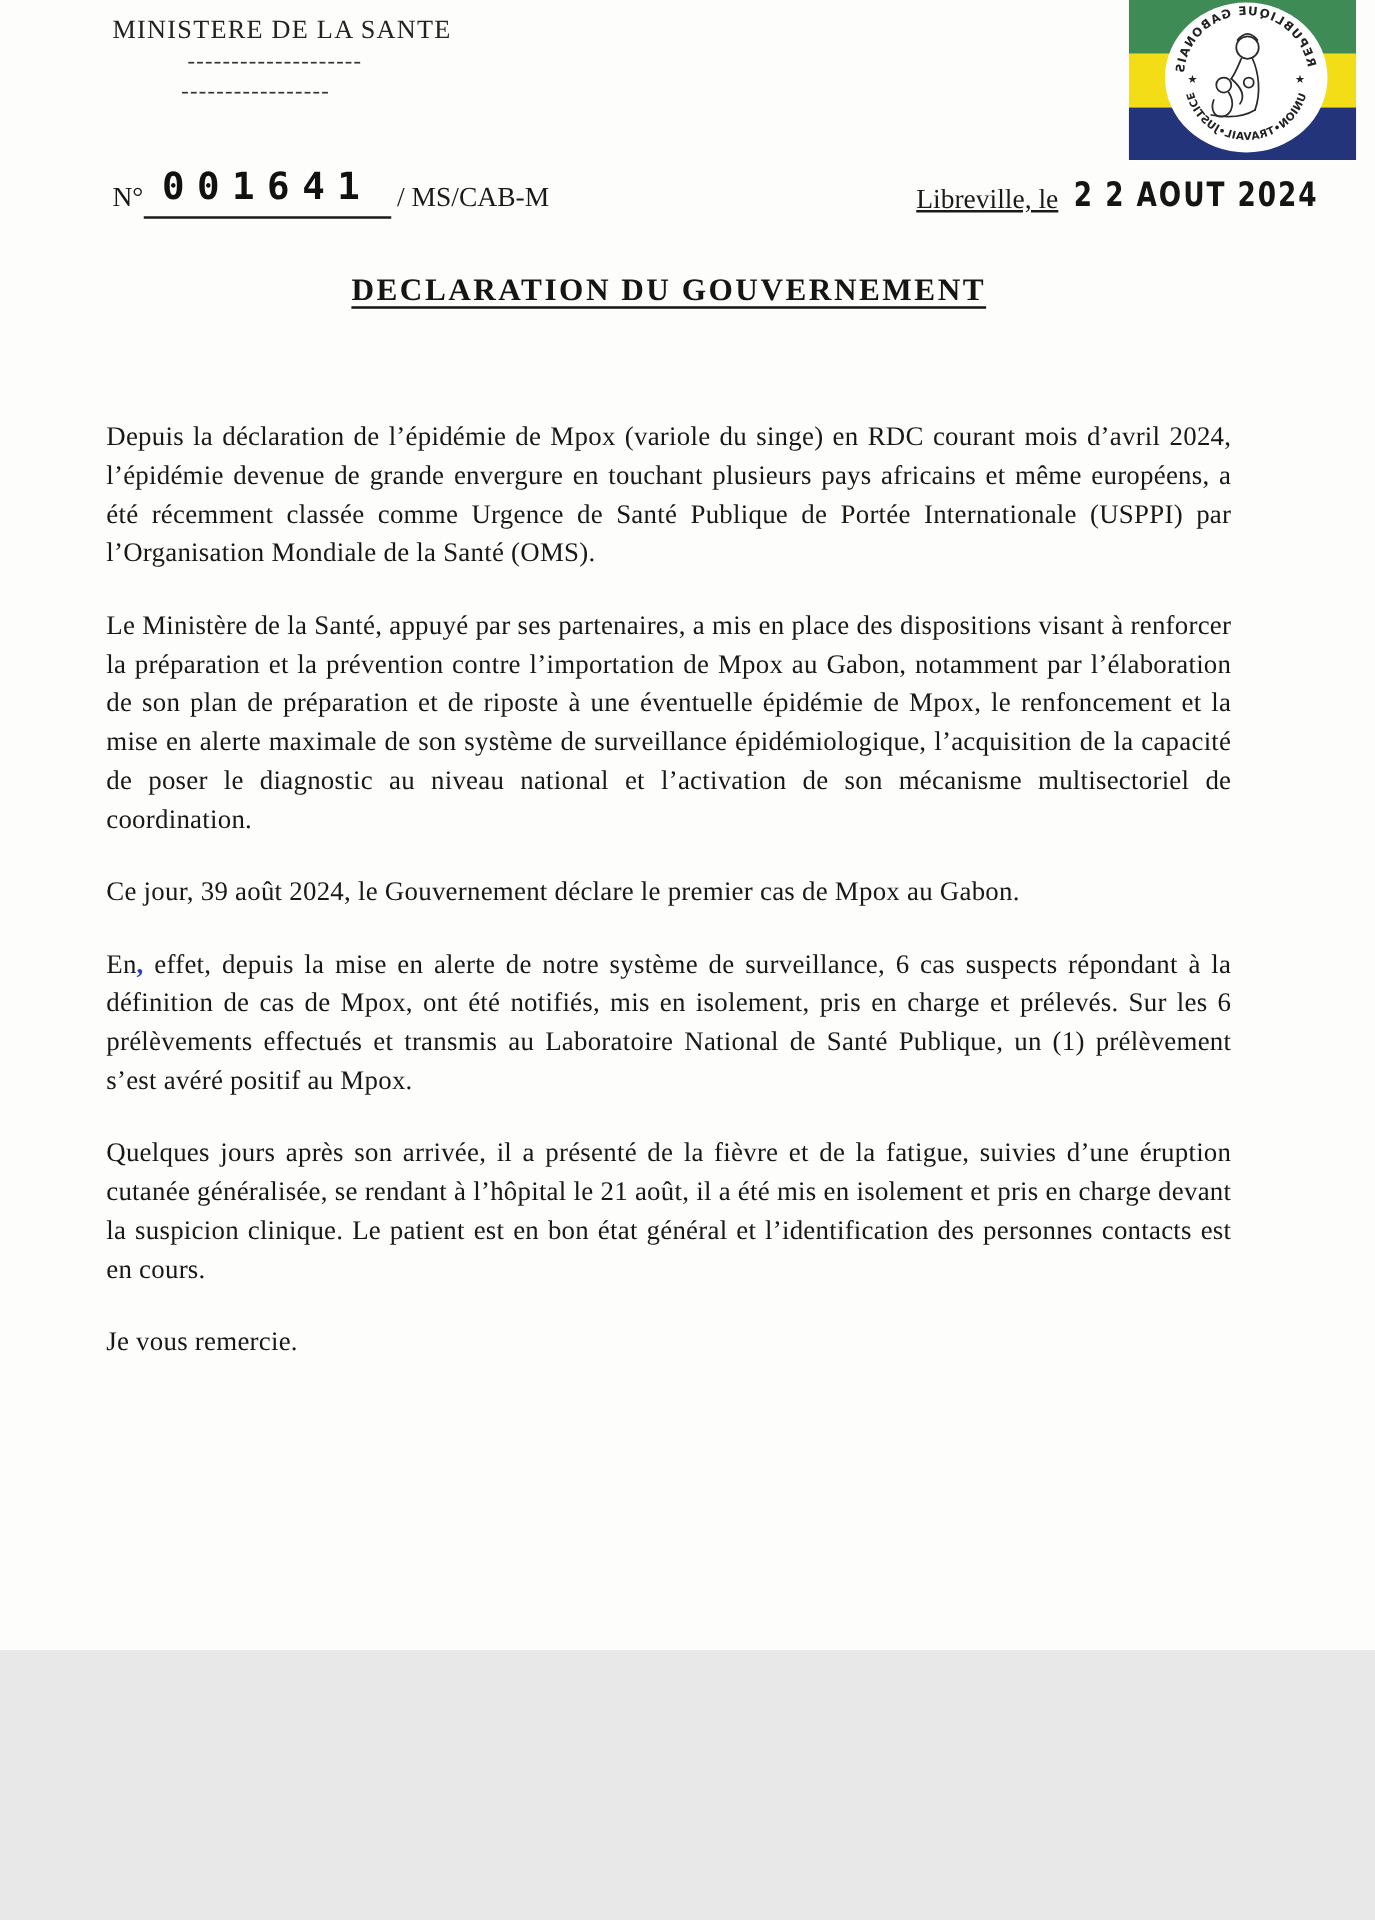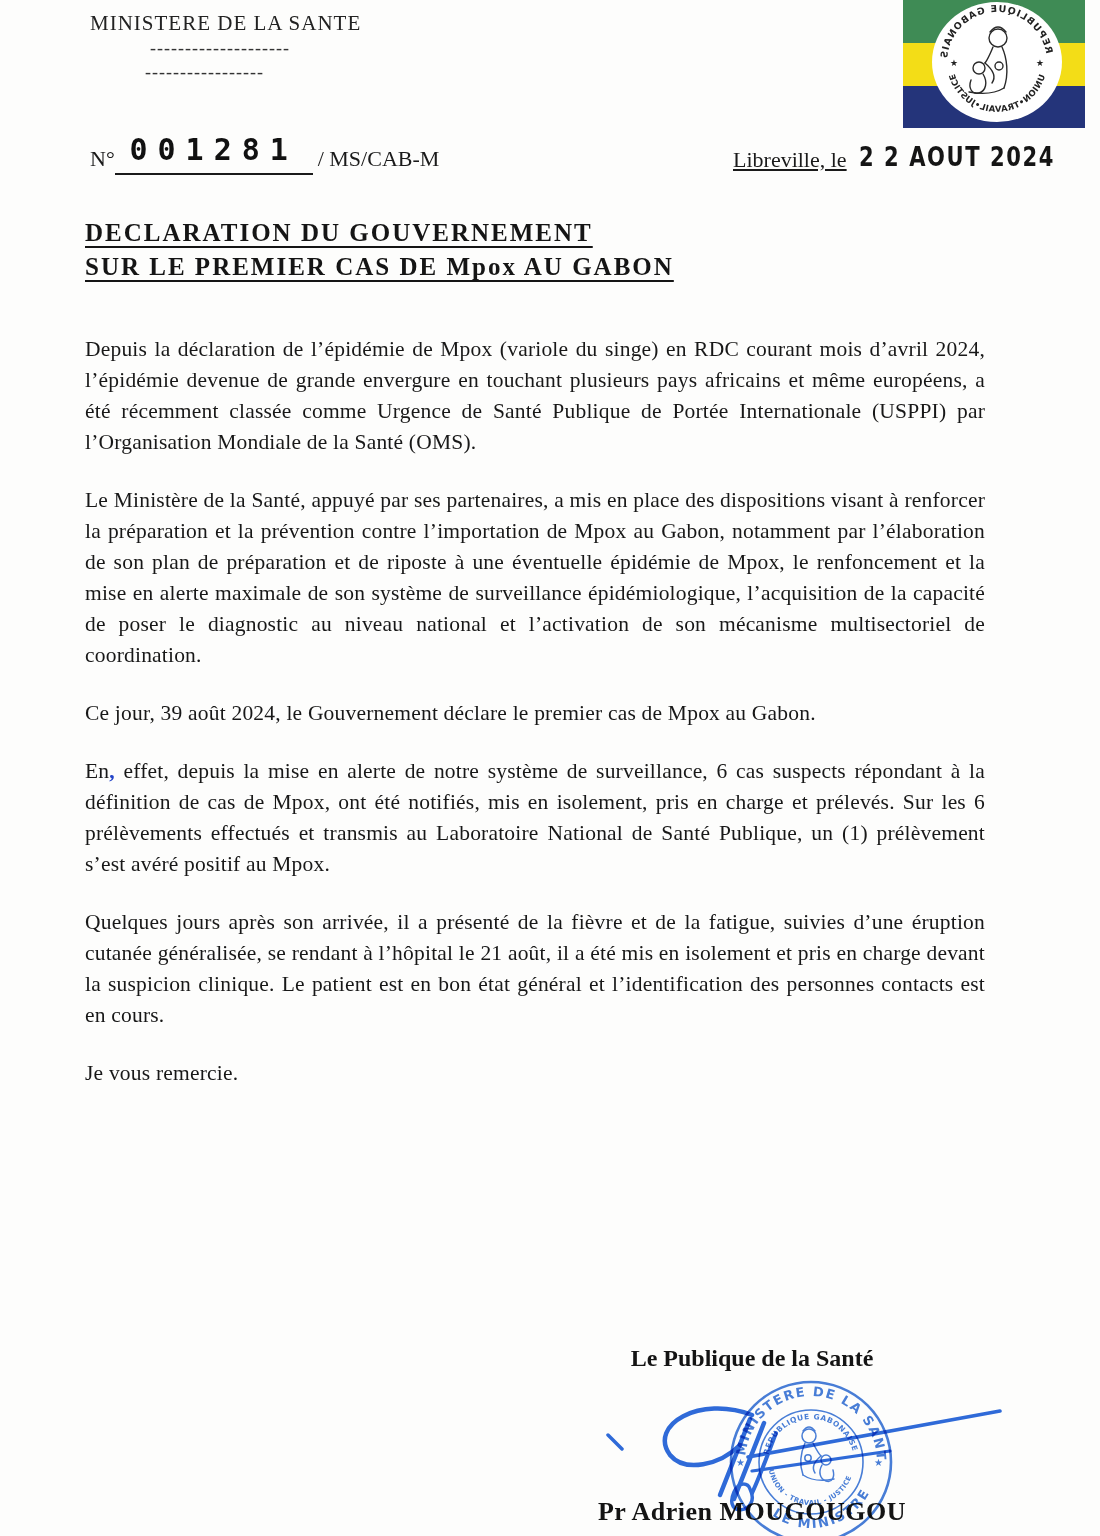--- a/index.html
+++ b/index.html
@@ -1,16 +1,16 @@
 <!DOCTYPE html>
 <html><head>
 <meta charset="utf-8">
 <style>
   html,body{margin:0;padding:0;background:#e8e8e8;}
-  .page{position:relative;width:1100px;height:1536px;margin:0 auto;background:#fdfdfc;
+  .page{position:relative;width:1100px;height:1320px;margin:0 auto;background:#fdfdfc;
         overflow:hidden;font-family:"Liberation Serif","DejaVu Serif",serif;color:#1a1a1a;}
 
   
   .lh-left{position:absolute;left:90px;top:10px;}
   .lh-line{font-size:21px;letter-spacing:1px;line-height:26px;color:#222;}
   .lh-dashes{font-size:18px;letter-spacing:1px;color:#333;line-height:20px;margin:2px 0 4px 60px;}
   .lh-dashes.d2{margin-left:55px;}
 
   
   .logo{position:absolute;left:903px;top:0;}
@@ -25,21 +25,21 @@
   .no-suffix{font-size:22px;margin-left:5px;}
 
   
   .date-row{position:absolute;left:733px;top:142px;white-space:nowrap;}
   .city{font-size:22px;text-decoration:underline;}
   .date-stamp{display:inline-block;transform:scaleX(0.78);transform-origin:left bottom;
               font-family:"DejaVu Sans",sans-serif;font-weight:700;font-size:27px;
               letter-spacing:2px;color:#151515;margin-left:12px;position:relative;top:-1px;}
 
   
-  .title{position:absolute;left:85px;top:216px;width:900px;}
+  .title{position:absolute;left:85px;top:216px;width:900px;text-align:center;}
   .title-line{font-size:25px;font-weight:700;letter-spacing:2px;line-height:34px;
               text-decoration:underline;text-underline-offset:5px;text-decoration-thickness:2px;color:#151515;}
 
   
   .body{position:absolute;left:85px;top:318px;width:900px;}
   .body p{margin:16px 0 27px 0;font-size:21.5px;line-height:31px;text-align:justify;
           letter-spacing:0.2px;color:#181818;}
   .blue-mark{color:#2243c8;font-weight:700;}
 
   
@@ -91,30 +91,29 @@
         <circle cx="92" cy="66" r="4"></circle>
         <path d="M 106,63 C 99,69 94,76 99,83"></path>
         <circle cx="112" cy="68" r="6"></circle>
         <path d="M 108,74 C 103,82 105,91 112,93 C 119,95 123,88 120,80"></path>
         <path d="M 87,88 Q 100,96 122,92"></path>
       </g>
     </g>
   </svg>
 
   <div class="ref-row">
-    <span class="no-label">N°</span><span class="no-line"><span class="no-stamp">001281</span></span><span class="no-suffix">/ MS/CAB-M</span>
+    <span class="no-label">N°</span><span class="no-line"><span class="no-stamp">001641</span></span><span class="no-suffix">/ MS/CAB-M</span>
   </div>
 
   <div class="date-row">
     <span class="city">Libreville, le</span><span class="date-stamp">2 2 AOUT 2024</span>
   </div>
 
   <div class="title">
     <div class="title-line">DECLARATION DU GOUVERNEMENT</div>
-    <div class="title-line">SUR LE PREMIER CAS DE Mpox AU GABON</div>
   </div>
 
   <main class="body">
     <p>Depuis la déclaration de l’épidémie de Mpox (variole du singe) en RDC courant mois d’avril 2024, l’épidémie devenue de grande envergure en touchant plusieurs pays africains et même européens, a été récemment classée comme Urgence de Santé Publique de Portée Internationale (USPPI) par l’Organisation Mondiale de la Santé (OMS).</p>
     <p>Le Ministère de la Santé, appuyé par ses partenaires, a mis en place des dispositions visant à renforcer la préparation et la prévention contre l’importation de Mpox au Gabon, notamment par l’élaboration de son plan de préparation et de riposte à une éventuelle épidémie de Mpox, le renfoncement et la mise en alerte maximale de son système de surveillance épidémiologique, l’acquisition de la capacité de poser le diagnostic au niveau national et l’activation de son mécanisme multisectoriel de coordination.</p>
     <p>Ce jour, 39 août 2024, le Gouvernement déclare le premier cas de Mpox au Gabon.</p>
     <p><span>En</span><span class="blue-mark">,</span><span> effet, depuis la mise en alerte de notre système de surveillance, 6 cas suspects répondant à la définition de cas de Mpox, ont été notifiés, mis en isolement, pris en charge et prélevés. Sur les 6 prélèvements effectués et transmis au Laboratoire National de Santé Publique, un (1) prélèvement s’est avéré positif au Mpox.</span></p>
     <p>Quelques jours après son arrivée, il a présenté de la fièvre et de la fatigue, suivies d’une éruption cutanée généralisée, se rendant à l’hôpital le 21 août, il a été mis en isolement et pris en charge devant la suspicion clinique. Le patient est en bon état général et l’identification des personnes contacts est en cours.</p>
     <p>Je vous remercie.</p>
   </main>

